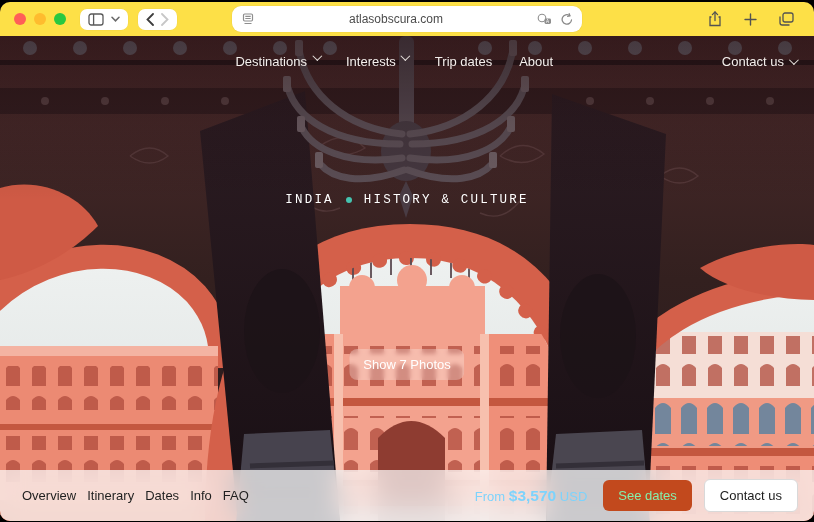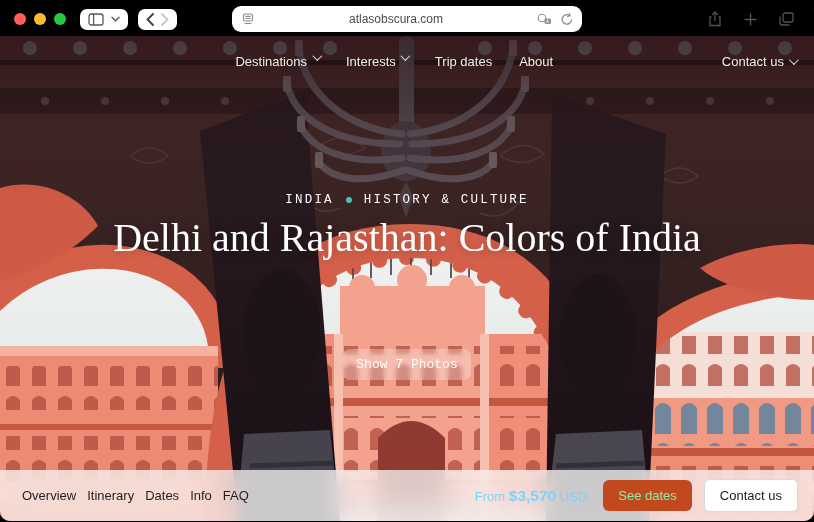--- a/index.html
+++ b/index.html
@@ -1,20 +1,20 @@
 <!DOCTYPE html>
 <html><head>
 <meta charset="utf-8">
 <style>
   * { margin:0; padding:0; box-sizing:border-box; }
   html,body { width:814px; height:522px; background:#000; font-family:"Liberation Sans",sans-serif; }
   .window { position:relative; width:814px; height:519px; margin-top:2px; border-radius:10px; overflow:hidden; background:#2a191d; box-shadow:0 10px 30px rgba(0,0,0,.6); }
 
   
-  .titlebar { position:relative; height:34px; background:#000000; display:flex; align-items:center; padding:0 14px; z-index:30; }
+  .titlebar { position:relative; height:34px; background:#fde047; display:flex; align-items:center; padding:0 14px; z-index:30; }
   .lights { display:flex; gap:8px; margin-right:14px; }
   .light { width:12px; height:12px; border-radius:50%; }
   .pill { background:#fff; border-radius:7px; display:flex; align-items:center; padding:4px 8px; gap:7px; margin-right:10px; box-shadow:0 0 0 .5px rgba(0,0,0,.04); }
   .tb-icon { display:inline-flex; align-items:center; justify-content:center; color:#5a5a5a; }
   .tb-icon svg { display:block; }
   .disabled { color:#c4c4c4; }
   .urlbar { position:absolute; left:50%; transform:translateX(-50%); top:4px; width:350px; height:26px; background:#fff; border-radius:9px; display:flex; align-items:center; padding:0 9px; box-shadow:0 0 0 .5px rgba(0,0,0,.05); }
   .urlbar .addr { flex:1; text-align:center; font-size:12px; color:#4c4c4c; }
   .right-icons { margin-left:auto; display:flex; align-items:center; gap:22px; color:#525252; padding-right:6px; }
 
@@ -29,21 +29,21 @@
   .brand b { font-weight:700; letter-spacing:.2px; }
   .navcenter { position:absolute; left:50%; transform:translateX(-54%); display:flex; gap:27px; font-size:13px; }
   .navitem { display:flex; align-items:flex-start; gap:5px; cursor:pointer; white-space:nowrap; }
   .chev { width:7px; height:7px; border-right:1.4px solid #e8e2de; border-bottom:1.4px solid #e8e2de; transform:rotate(45deg) translateY(-2px); }
   .navright { margin-left:auto; display:flex; align-items:center; gap:5px; font-size:13px; }
 
   
   .breadcrumb { position:absolute; top:157px; width:100%; display:flex; justify-content:center; align-items:center; gap:12px; color:#fff; font-size:12.5px; letter-spacing:2.2px; font-weight:500; z-index:5;font-family:Liberation Mono, monospace; }
   .dot { width:6px; height:6px; border-radius:50%; }
   .hero-title { position:absolute; top:178px; left:50%; transform:translateX(-50%); width:600px; text-align:center; color:#fff; font-family:"Liberation Serif",serif; font-weight:400; font-size:40px; line-height:1.18; z-index:5; text-shadow:0 1px 10px rgba(30,10,10,.25); }
-  .photos-btn { position:absolute; top:313px; left:50%; transform:translateX(-50%); background:rgba(255,255,255,.28); color:#fff; border:none; border-radius:8px; padding:8px 14px; font-size:13px; font-family:Liberation Mono, monospace; cursor:pointer; backdrop-filter:blur(2px); z-index:5; }
+  .photos-btn { position:absolute; top:313px; left:50%; transform:translateX(-50%); background:rgba(255,255,255,.28); color:#fff; border:none; border-radius:8px; padding:8px 14px; font-size:13px; font-family:Liberation Sans, sans-serif; cursor:pointer; backdrop-filter:blur(2px); z-index:5; }
 
   
   .bottombar { position:absolute; left:0; right:0; bottom:0; height:51px; background:rgba(253,253,253,.72); backdrop-filter:blur(12px); display:flex; align-items:center; padding:0 16px 0 22px; z-index:20; }
   .tabs { display:flex; gap:11px; font-size:13px; color:#1f1f1f; }
   .tab { cursor:pointer; }
   .bar-right { margin-left:auto; display:flex; align-items:center; gap:12px; }
   .price { font-size:13px; color:#7dd3fc; margin-right:4px; white-space:nowrap; }
   .price b { font-size:15.5px; font-weight:700; }
   .btn { border-radius:6px; font-size:13px; font-family:inherit; padding:8px 15px; cursor:pointer; white-space:nowrap; }
   .btn-primary { border:none; color:#86efac; }
@@ -323,21 +323,20 @@
         <span>Contact us</span>
           <i class="chev"></i>
       </div>
     </div>
 
     <div class="breadcrumb">
       <span>INDIA</span>
       <span class="dot" style="background:#45c4b0"></span>
       <span>HISTORY &amp; CULTURE</span>
     </div>
-    <h1 class="hero-title">Delhi and Rajasthan: Colors of India</h1>
     <button class="photos-btn">Show 7 Photos</button>
 
     <div class="bottombar">
       <div class="tabs">
         <span class="tab">Overview</span>
         <span class="tab">Itinerary</span>
         <span class="tab">Dates</span>
         <span class="tab">Info</span>
         <span class="tab">FAQ</span>
       </div>

